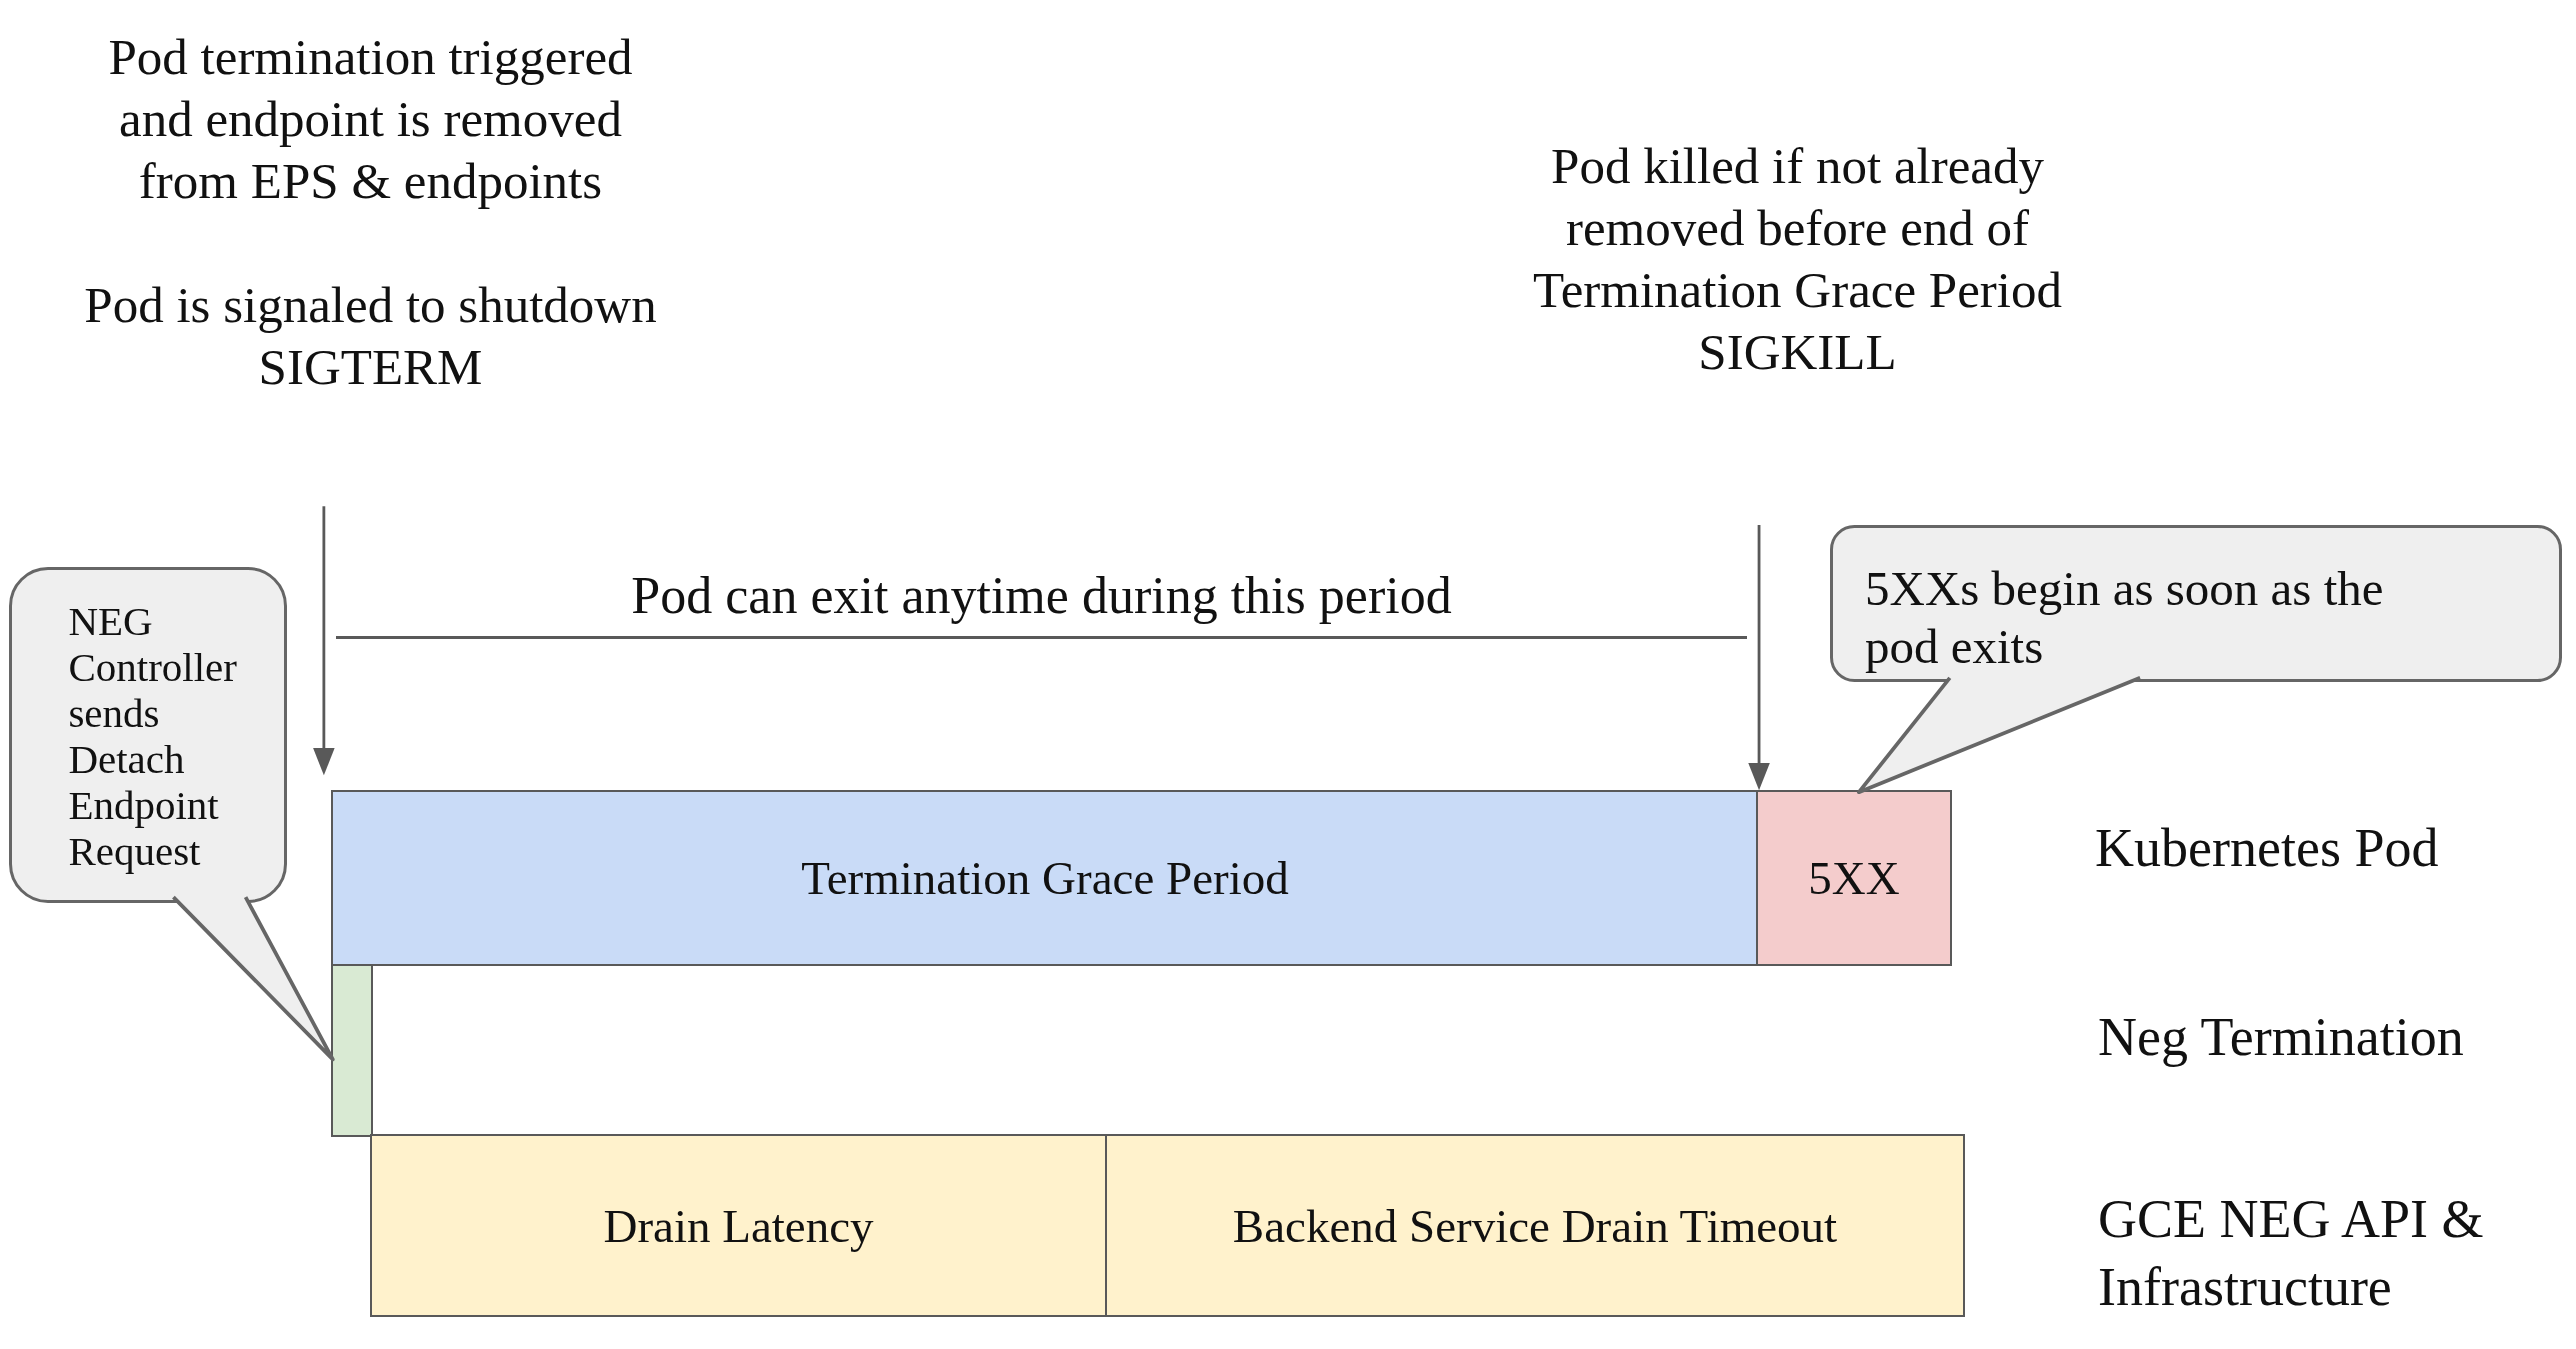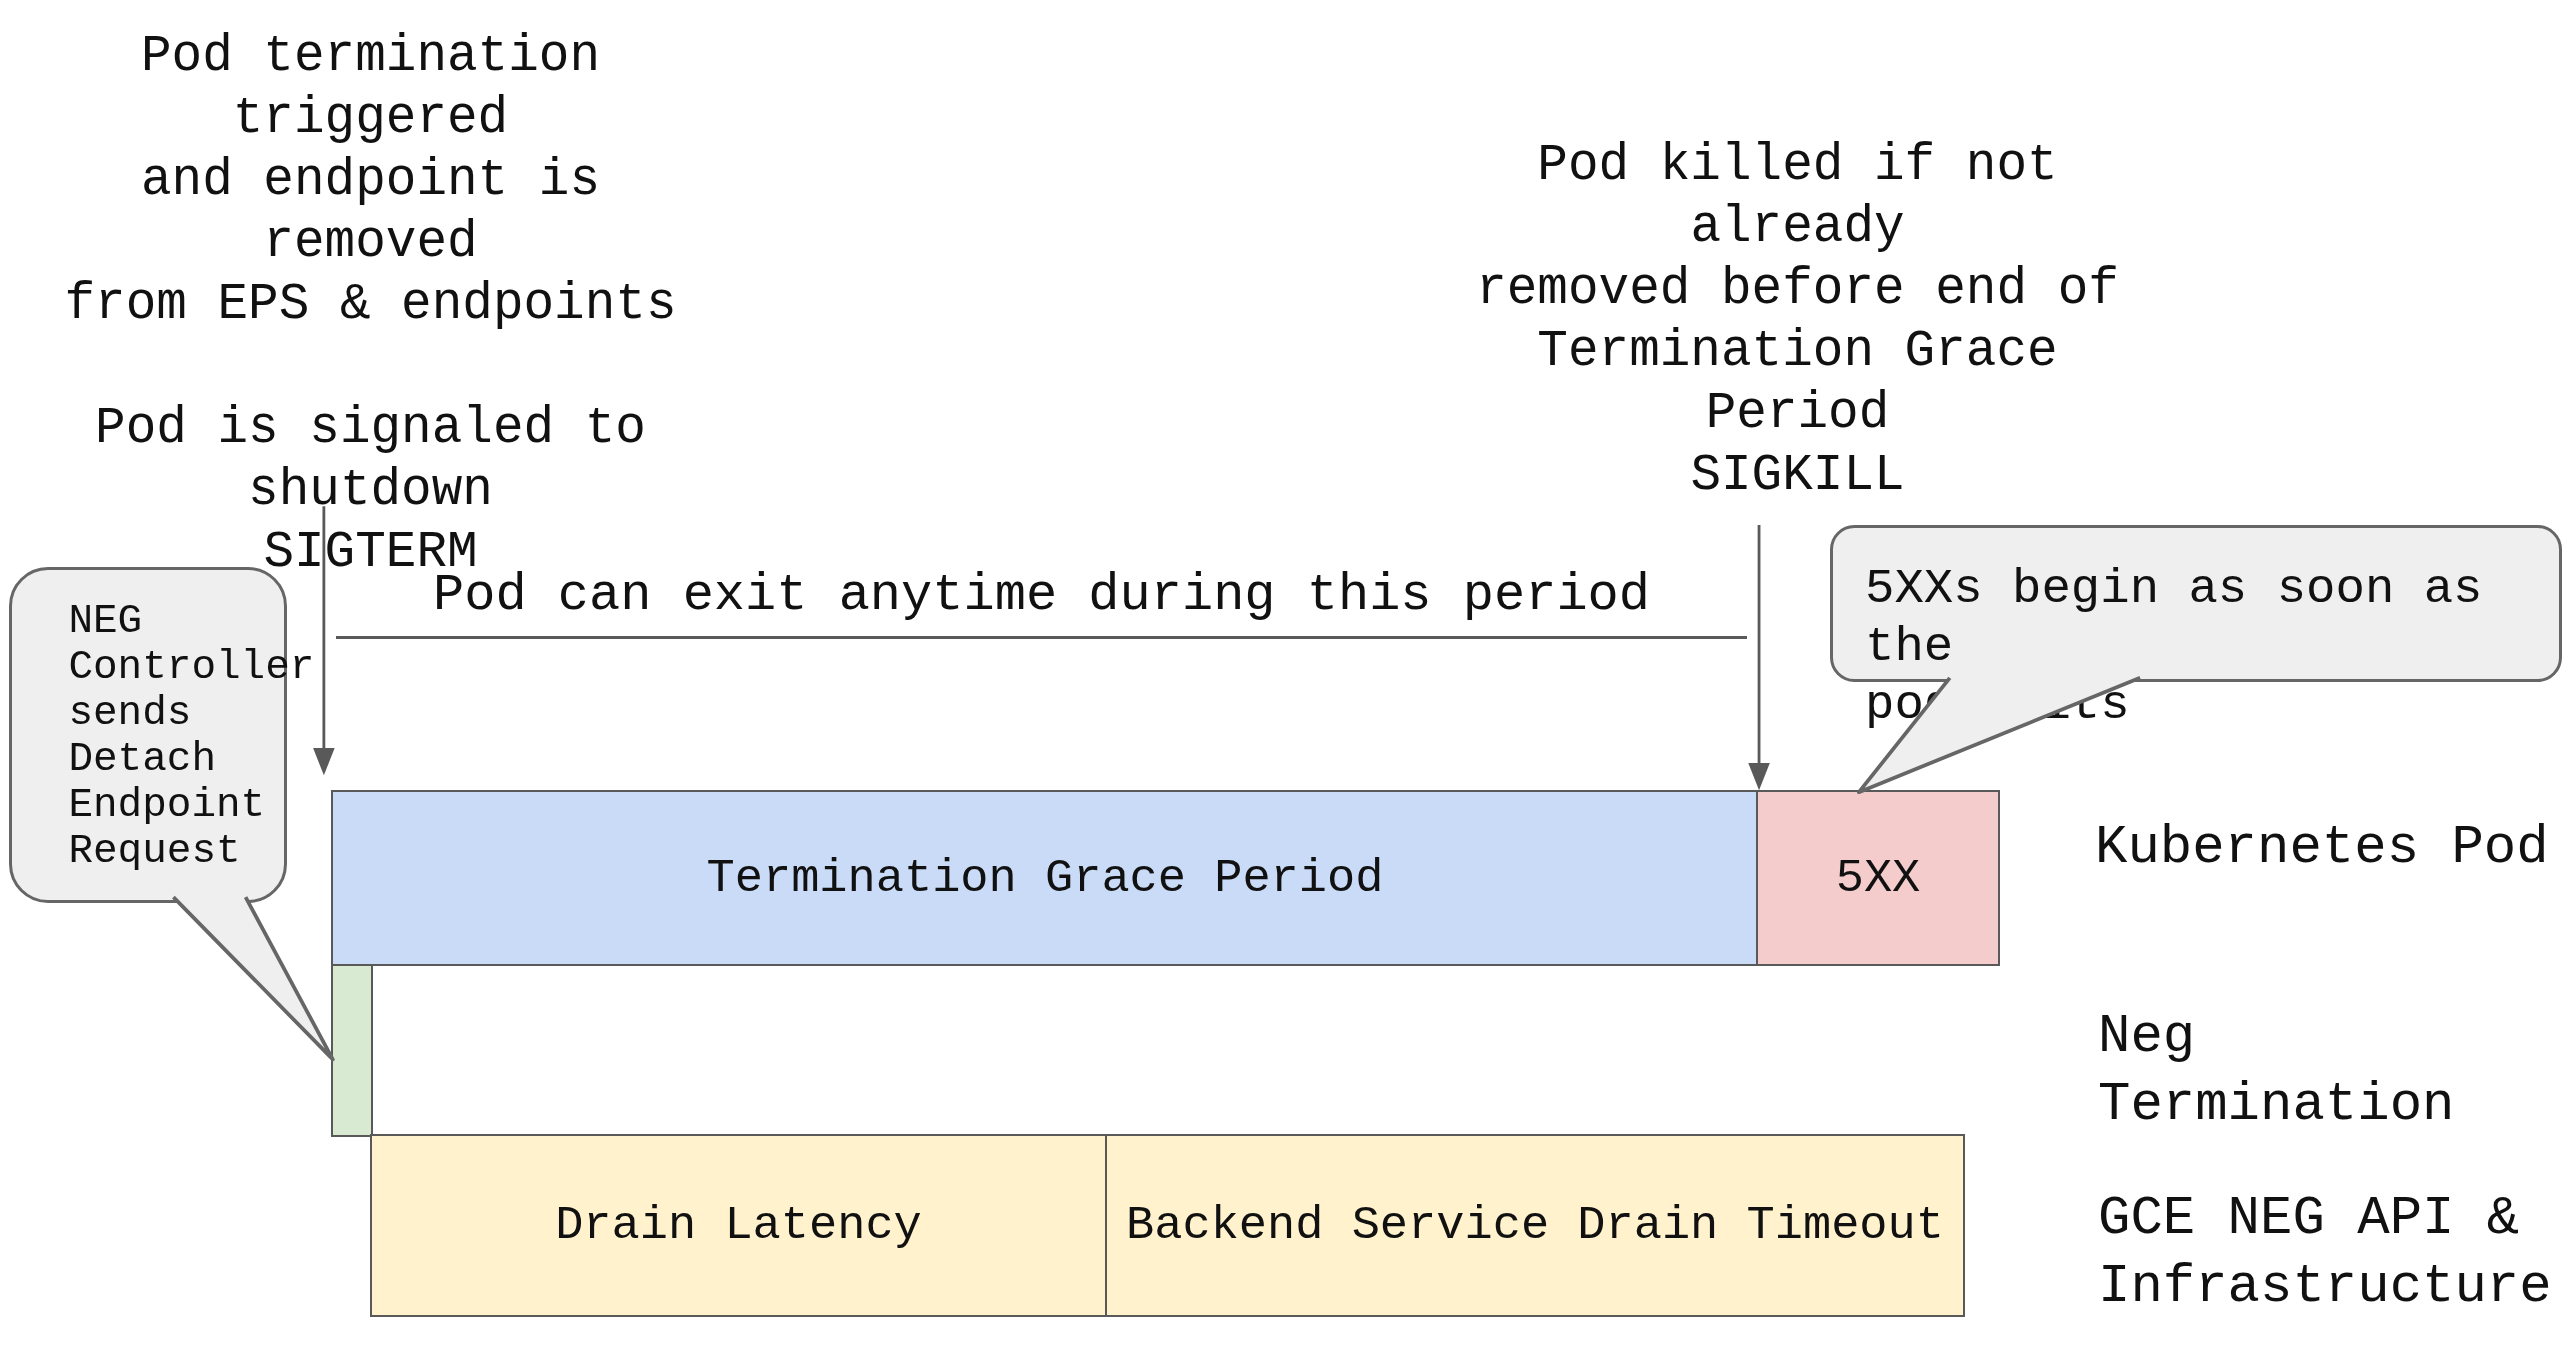--- a/index.html
+++ b/index.html
@@ -5,41 +5,41 @@
   :root{
     --blue:#c9dbf7; --red:#f4cccc; --green:#d9ead3; --yellow:#fff2cc;
     --bubble-fill:#efefef; --bubble-border:#666666; --bar-border:#595959;
     --line:#595959; --text:#111111; --bg:#ffffff;
   }
   *{margin:0;padding:0;box-sizing:border-box;}
   html,body{background:var(--bg);}
   #canvas{
     position:relative; width:2576px; height:1350px; overflow:hidden;
     background:var(--bg); color:var(--text);
-    font-family:Liberation Mono, monospace;
+    font-family:Liberation Serif, serif;
     border-radius:29px;
   }
   .abs{position:absolute;}
   .pre{white-space:pre-line;}
 
   
   .note{font-size:51px; line-height:62px; text-align:center; color:var(--text);}
   .note-topleft{left:37px; top:26px; width:667px;}
   .note-topright{left:1464px; top:135px; width:667px;}
   .label-exit{left:336px; top:570px; width:1411px; text-align:center;
               font-size:52px; line-height:52px;}
 
   
   .h-line{left:336px; top:636px; width:1411px; height:2.8px; background:var(--line);}
 
   
   .bar{display:flex; align-items:center; justify-content:center;
        border:2.8px solid var(--bar-border); font-size:47px;}
   .bar-blue{left:331px; top:790px; width:1428px; height:176px; background:var(--blue);}
-  .bar-red{left:1756px; top:790px; width:244px; height:176px; background:var(--red);}
+  .bar-red{left:1756px; top:790px; width:196px; height:176px; background:var(--red);}
   .bar-green{left:331px; top:964px; width:42px; height:173px; background:var(--green);}
   .bar-yellow{left:370px; top:1134px; width:1595px; height:183px; background:var(--yellow);
               border:2.8px solid var(--bar-border); display:flex;}
   .y-cell{display:flex; align-items:center; justify-content:center; font-size:47px; height:100%;}
   .y-cell-left{width:735px; border-right:2.8px solid var(--bar-border);}
   .y-cell-right{flex:1;}
 
   
   .row-label{font-size:54px; line-height:68px; color:var(--text);}
   .row-label-k8s{left:2095px; top:814px;}

